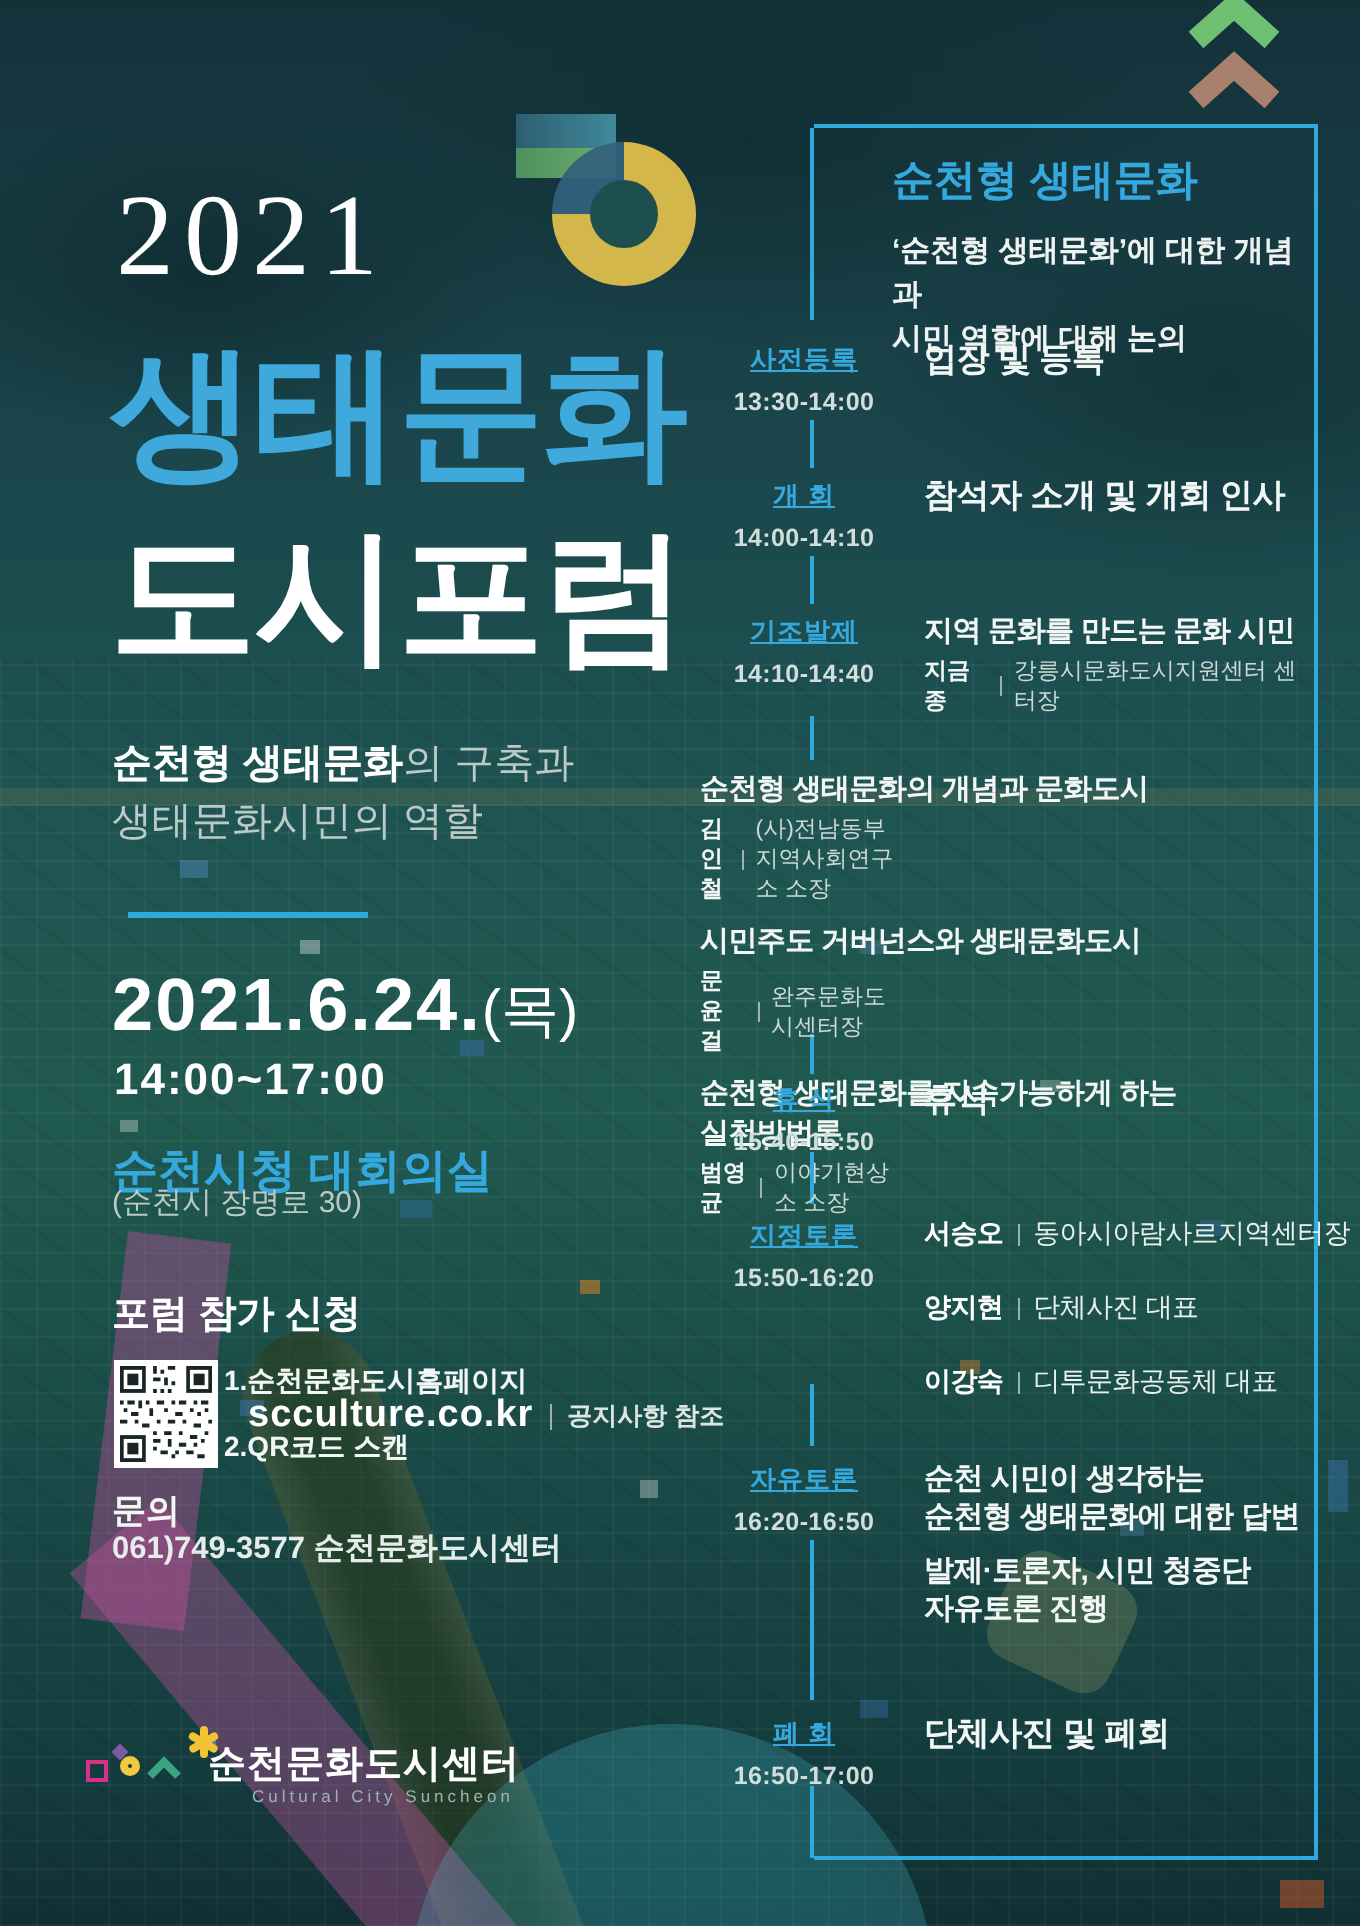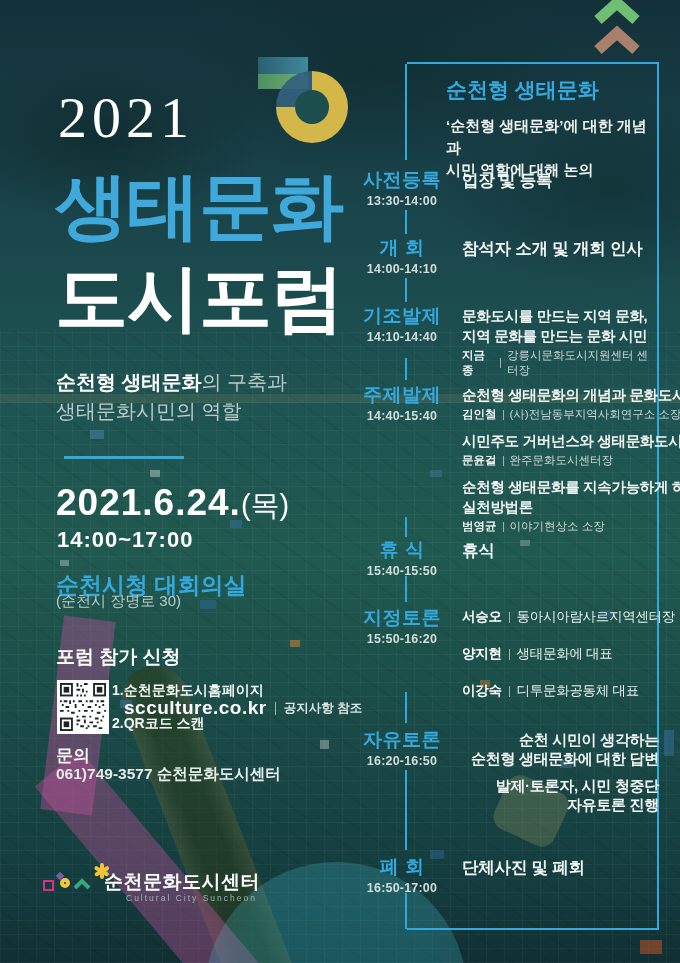--- a/index.html
+++ b/index.html
@@ -76,32 +76,32 @@
   .frame{position:absolute;background:#2fa9de;}
   .frame-top{left:57px;top:0;right:0;height:2px;}
   .frame-right{right:0;top:0;width:2px;height:868px;}
   .frame-bottom{left:57px;bottom:0;right:0;height:2px;}
   .conn{position:absolute;left:55px;width:2px;background:#2fa9de;}
   .p-head{position:absolute;left:96px;top:14px;}
   .p-head-title{font-size:21px;font-weight:800;color:#35a9de;margin-bottom:11px;}
   .p-head-desc{font-size:15px;font-weight:700;line-height:22px;color:#eef3f1;}
   .prow{position:absolute;left:0;width:100%;display:grid;grid-template-columns:104px 1fr;column-gap:8px;}
   .pcol-time{text-align:center;}
-  .plabel{font-size:19px;font-weight:800;color:#35a9de;letter-spacing:.5px;line-height:20px;}
+  .plabel{font-size:13px;font-weight:800;color:#35a9de;letter-spacing:.5px;line-height:20px;text-decoration:underline;}
   .ptime{font-size:12.5px;font-weight:600;color:#d2dedc;margin-top:4px;letter-spacing:.2px;}
   .pdesc{font-size:16.5px;font-weight:800;color:#f2f6f4;line-height:20px;letter-spacing:-.2px;}
   .ptalk{margin-bottom:9px;}
   .ptalk-title{font-size:14.5px;font-weight:800;color:#f2f6f4;line-height:20px;letter-spacing:-.3px;white-space:nowrap;}
   .pspeaker{font-size:11.5px;margin-top:2px;color:#cdd9d6;font-weight:400;display:flex;align-items:center;}
   .pspeaker b{color:#f2f6f4;font-weight:800;}
   .pspeaker .vsep{height:10px;margin:0 6px;}
   .panelist{font-size:13.5px;margin-bottom:19px;display:flex;align-items:center;color:#e8f0ee;font-weight:500;letter-spacing:-.3px;white-space:nowrap;}
   .panelist b{font-weight:800;color:#ffffff;}
   .panelist .vsep{height:11px;margin:0 7px;}
-  .ppara{font-size:15px;font-weight:800;line-height:19px;letter-spacing:-.3px;color:#f2f6f4;text-align:right;}
+  .ppara{font-size:15px;font-weight:800;line-height:19px;letter-spacing:-.3px;color:#f2f6f4;}
   .ppara.second{margin-top:8px;}
 </style>
 </head>
 <body>
 
 <div class="stage">
 
   <div class="abs bg-forest"></div>
   <div class="abs bg-mosaic"></div>
   <div class="abs bg-road"></div>
@@ -243,35 +243,30 @@
           <div class="pdesc">참석자 소개 및 개회 인사</div>
         </div>
     </div>
 
     <div class="prow" style="top:244px">
       <div class="pcol-time">
         <div class="plabel">기조발제</div>
         <div class="ptime">14:10-14:40</div>
       </div>
       <div>
-        <div class="ptalk-title">문화도시를 만드는 지역 문화,</div>
         <div class="ptalk-title">지역 문화를 만드는 문화 시민</div>
         <div class="pspeaker">
           <b>지금종</b>
           <span class="vsep"></span>
           <span>강릉시문화도시지원센터 센터장</span>
         </div>
       </div>
     </div>
 
     <div class="prow" style="top:323px">
-      <div class="pcol-time">
-        <div class="plabel">주제발제</div>
-        <div class="ptime">14:40-15:40</div>
-      </div>
       <div>
         <div class="ptalk">
           <div class="ptalk-title">순천형 생태문화의 개념과 문화도시</div>
           <div class="pspeaker">
             <b>김인철</b>
             <span class="vsep"></span>
             <span>(사)전남동부지역사회연구소 소장</span>
           </div>
         </div>
         <div class="ptalk">
@@ -311,21 +306,21 @@
       </div>
       <div>
         <div class="panelist">
           <b>서승오</b>
           <span class="vsep"></span>
           <span>동아시아람사르지역센터장</span>
         </div>
         <div class="panelist">
           <b>양지현</b>
           <span class="vsep"></span>
-          <span>생태문화에 대표</span>
+          <span>단체사진 대표</span>
         </div>
         <div class="panelist">
           <b>이강숙</b>
           <span class="vsep"></span>
           <span>디투문화공동체 대표</span>
         </div>
       </div>
     </div>
 
     <div class="prow" style="top:668px">

